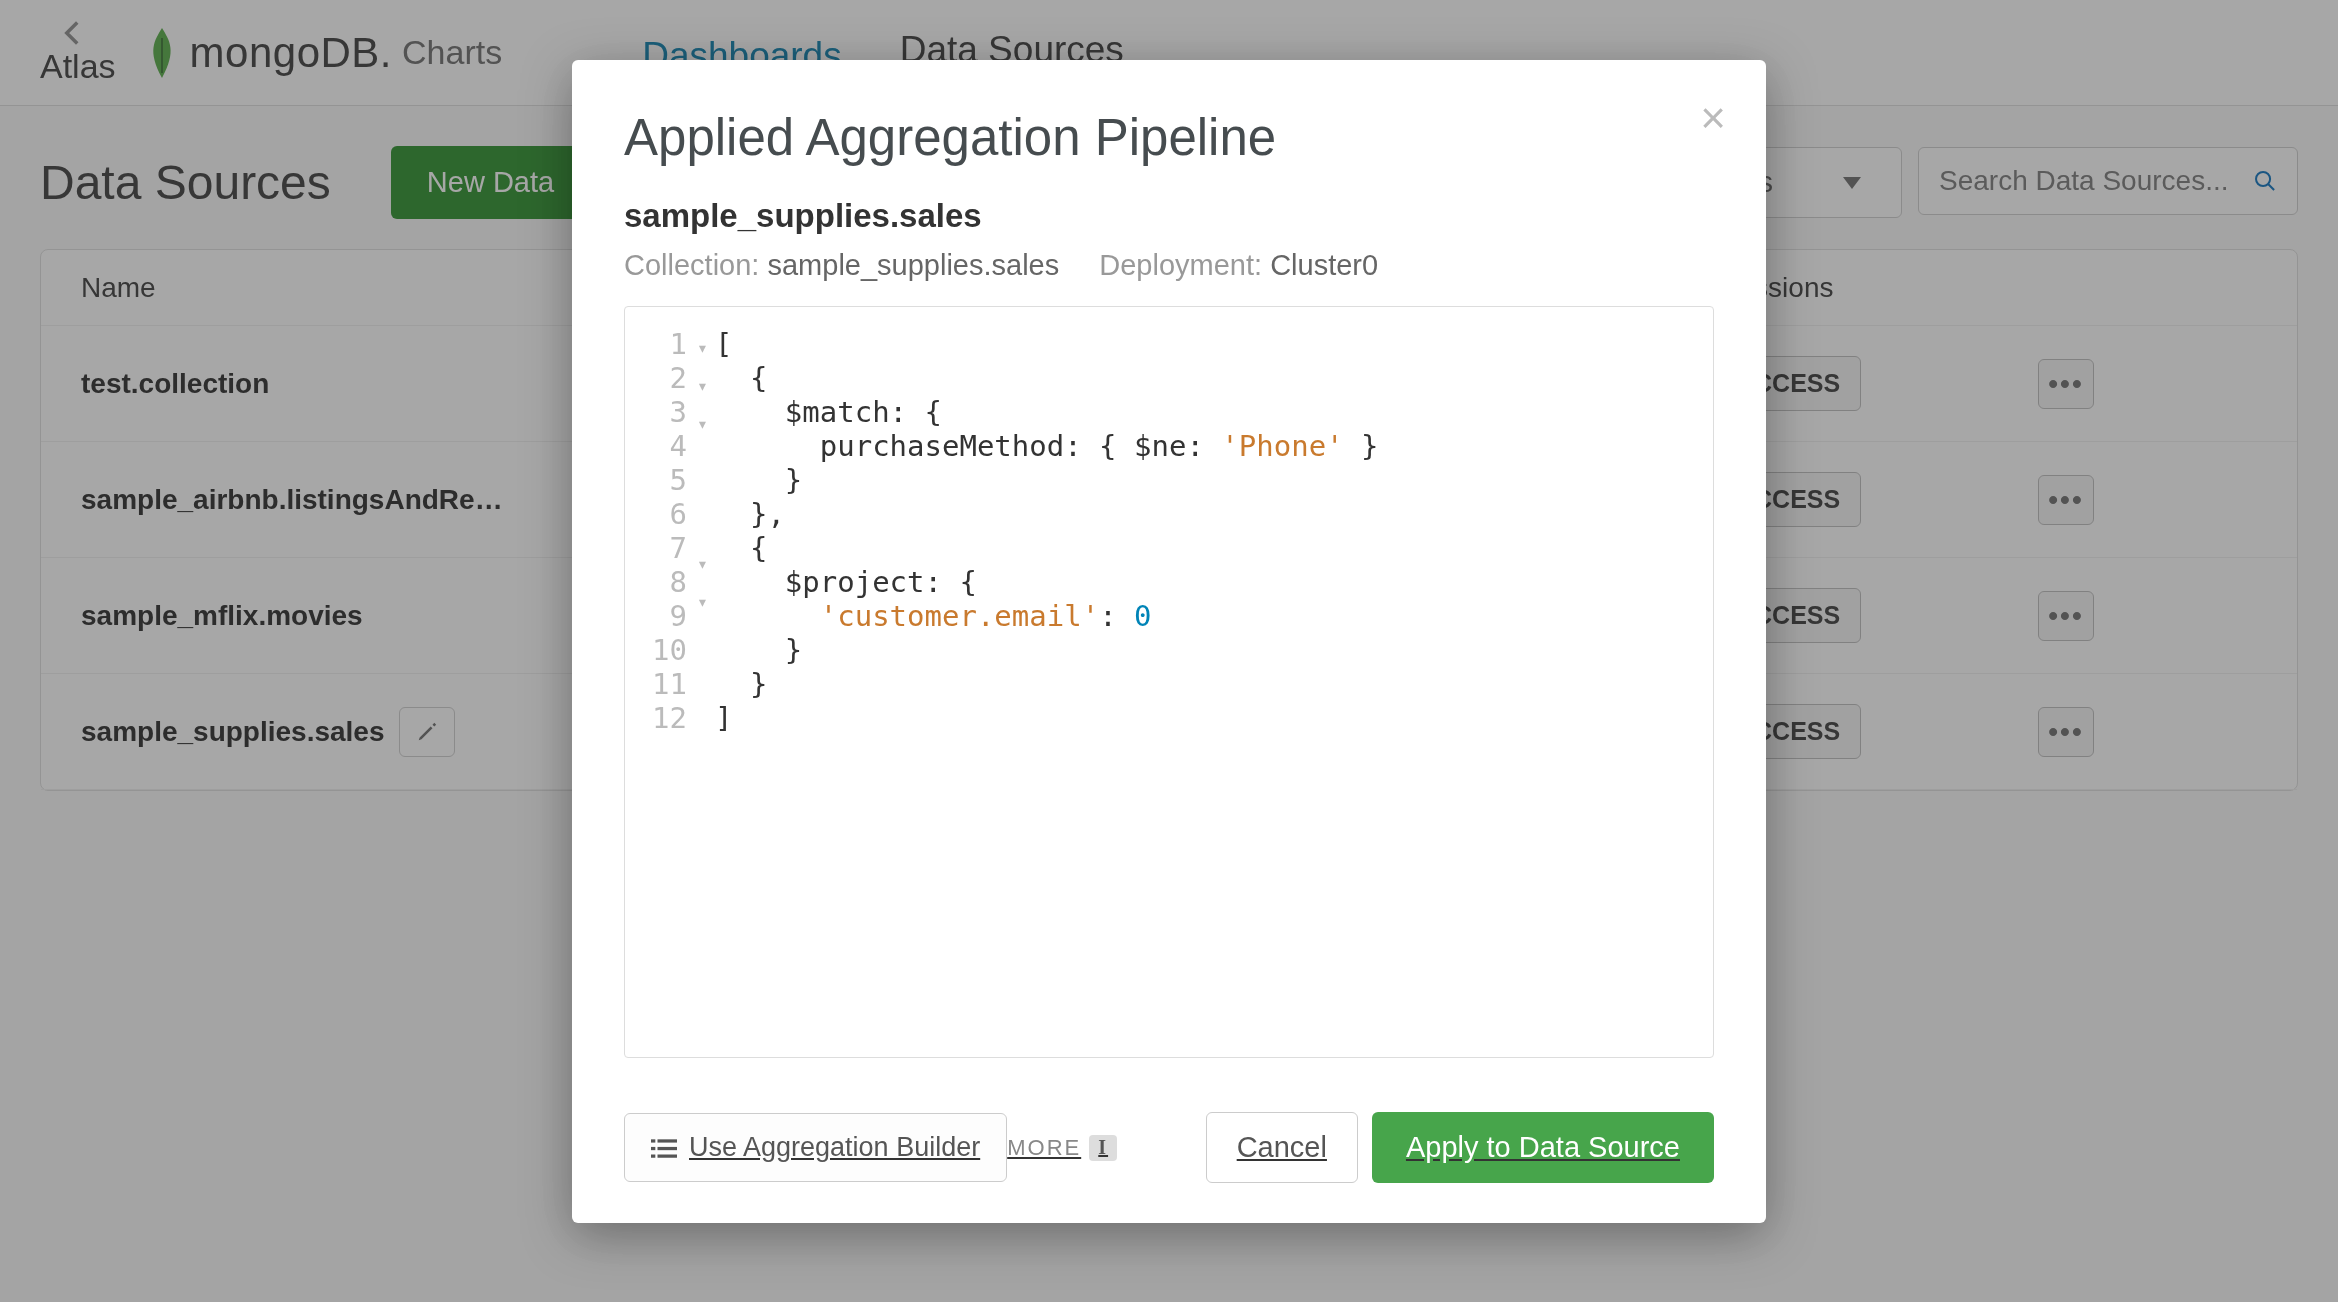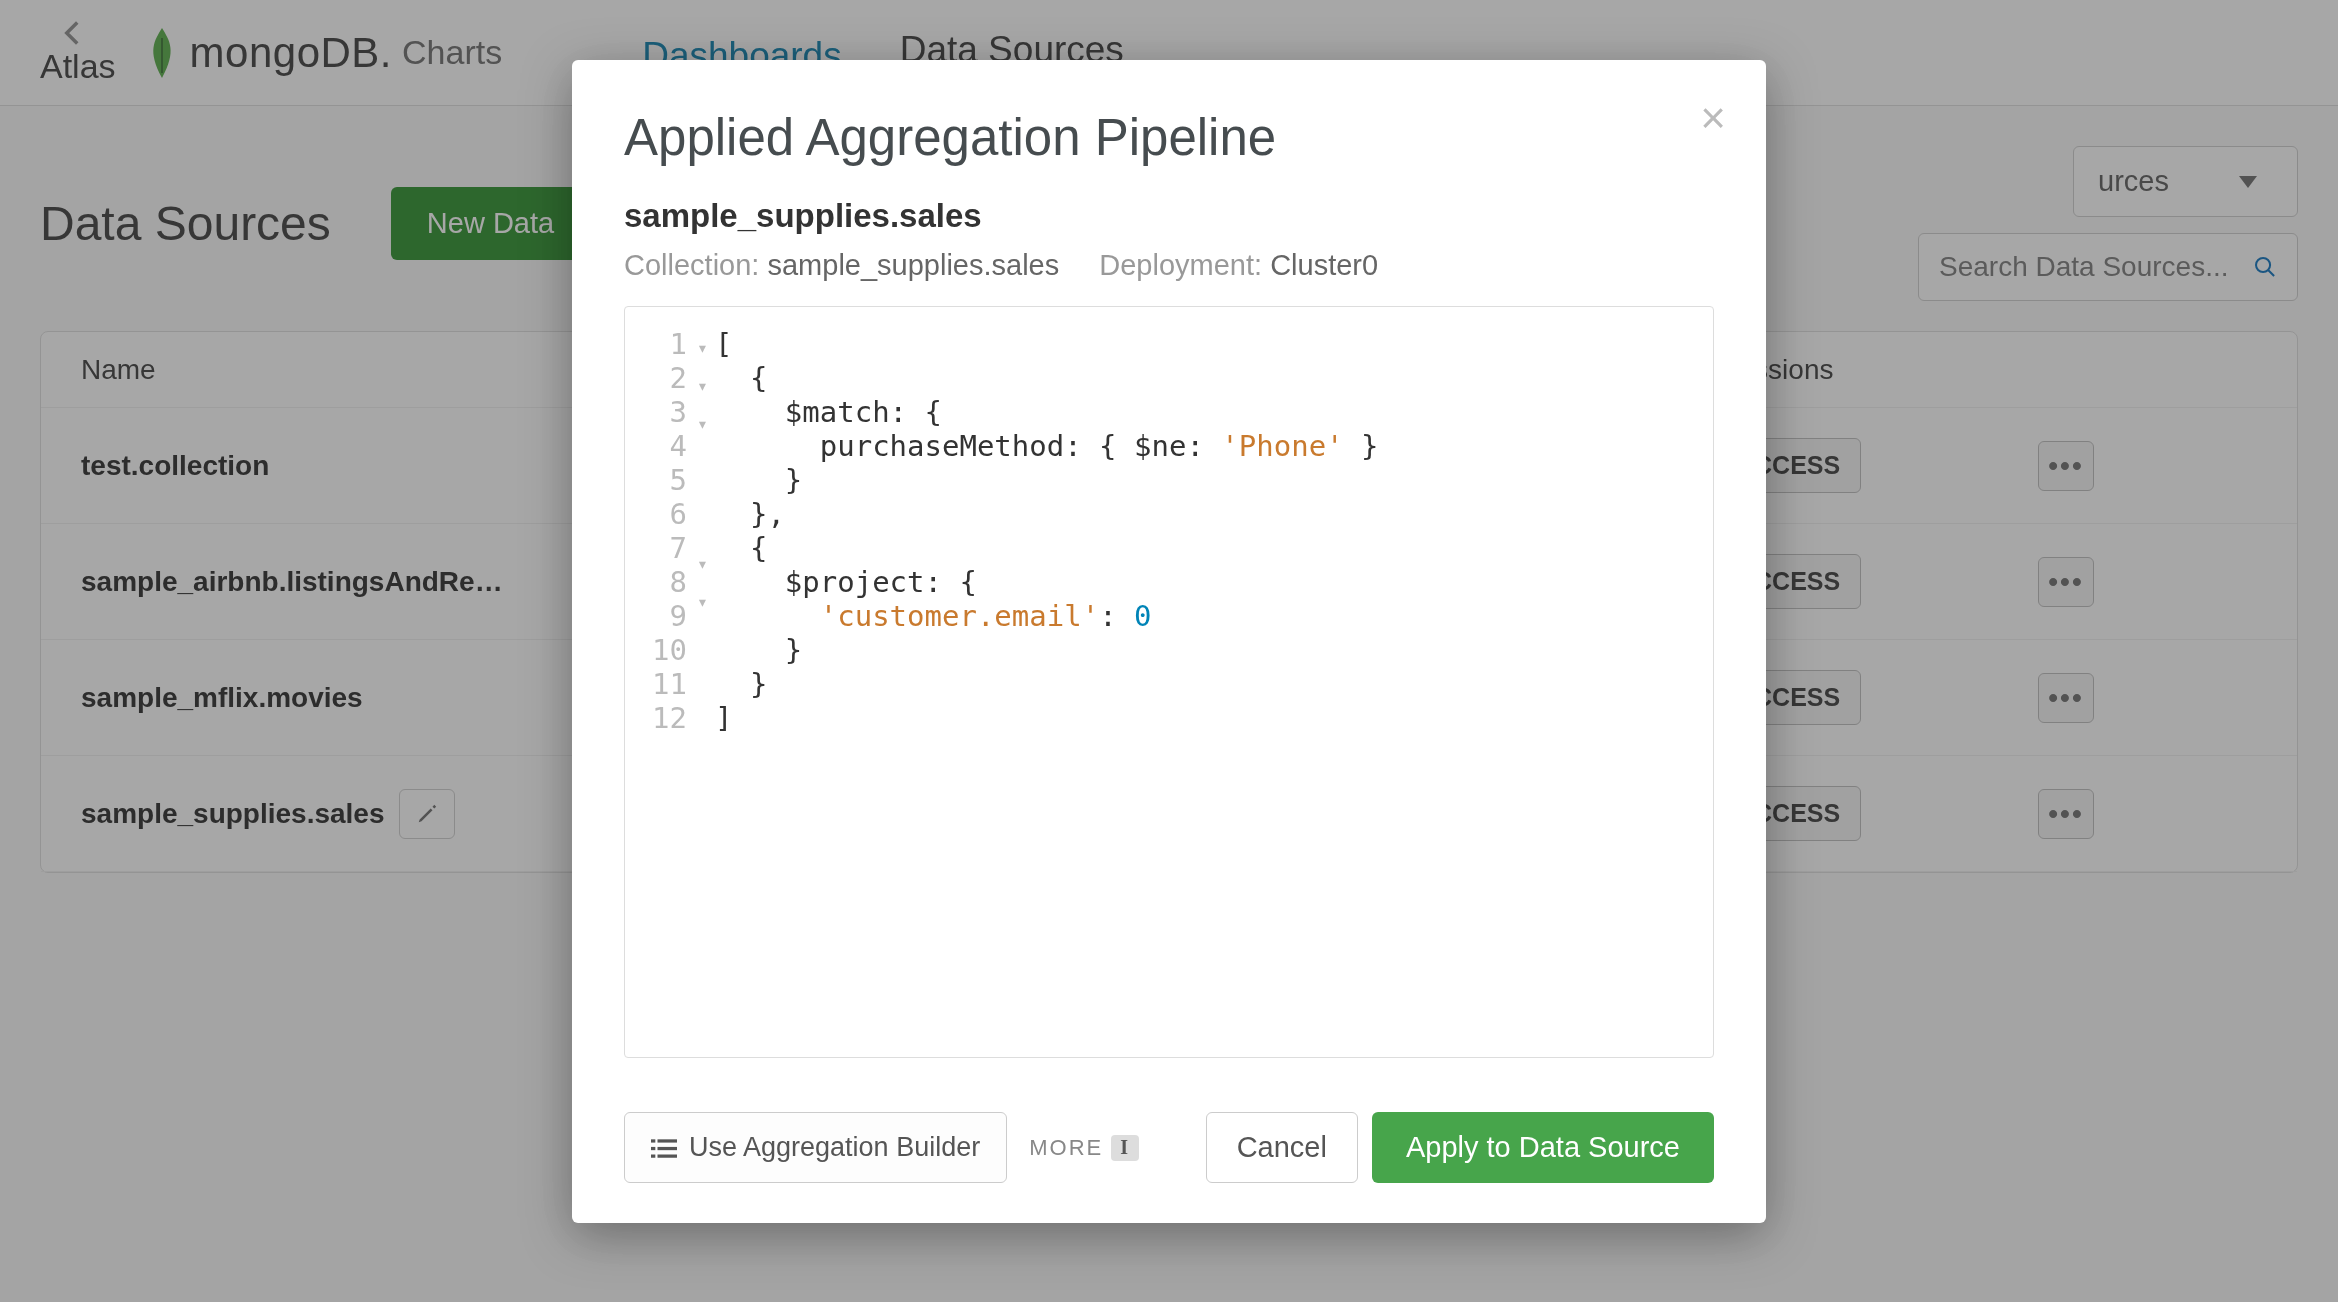--- a/index.html
+++ b/index.html
@@ -17,21 +17,21 @@
 .nav-right { margin-left: auto; display: flex; align-items: center; gap: 50px; }
 .doc-link { font-size: 29px; color: #006cbc; display: flex; align-items: center; gap: 8px; cursor: pointer; }
 .doc-link svg { width: 22px; height: 22px; }
 .admin-link { font-size: 29px; color: #333; display: flex; align-items: center; gap: 10px; cursor: pointer; }
 .admin-link svg { width: 24px; height: 24px; }
 .user-menu { font-size: 29px; color: #333; display: flex; align-items: center; gap: 24px; cursor: pointer; }
 .user-menu svg { width: 18px; height: 12px; fill: #666; }
 .page-header { display: flex; align-items: center; padding: 40px 40px 0; gap: 60px; }
 .page-title { font-size: 48px; font-weight: 500; color: #333; }
 .new-btn { background: #228b22; color: #fff; border: none; border-radius: 6px; padding: 20px 36px; font-size: 29px; cursor: pointer; }
-.page-right { margin-left: auto; display: flex; gap: 16px; align-items: flex-end; flex-direction: column; }
+.page-right { margin-left: auto; display: flex; gap: 16px; align-items: flex-start; }
 .filter-select { border: 1px solid #ccc; border-radius: 6px; padding: 18px 40px 18px 24px; font-size: 29px; color: #555; background: #fff; display:flex; align-items:center; gap: 70px; cursor:pointer; }
 .search-box { border: 1px solid #ccc; border-radius: 6px; padding: 0 20px; display: flex; align-items: center; width: 380px; height: 68px; background:#fff; }
 .search-box input { border: none; background: transparent; font-size: 28px; width: 100%; color: #888; outline: none; }
 .search-box svg { width: 26px; height: 26px; stroke: #006cbc; fill:none; }
 .table { margin: 30px 40px; border: 1px solid #ddd; border-radius: 8px; background: #fff; }
 .thead, .trow { display: flex; align-items: center; border-bottom: 1px solid #eee; padding: 0 40px; height: 116px; }
 .thead { height: 76px; }
 .thead > div, .trow > div { font-size: 28px; }
 .col-name { width: 1200px; font-weight: 500; }
 .col-modified { width: 400px; color: #333; display:flex; align-items:center; gap:8px; }
@@ -52,21 +52,21 @@
 .modal-sub { font-size: 33px; font-weight: 600; color:#333; margin-bottom: 14px; }
 .modal-meta { font-size: 29px; color:#999; display:flex; gap: 40px; margin-bottom: 24px; }
 .modal-meta span.val { color:#666; font-weight:400; }
 .code-area { border: 1px solid #ddd; border-radius: 4px; width: 100%; height: 752px; background:#fff; display:flex; font-family: ui-monospace, Menlo, Consolas, monospace; font-size: 29px; line-height: 34px; padding-top: 20px; overflow:hidden; }
 .gutter { width: 72px; text-align: right; color:#bbb; padding-right: 10px; user-select:none; }
 .fold-col { width: 18px; color:#bbb; padding-right:4px; }
 .fold-col .tri::before { content: "▾"; font-size: 18px; }
 .code { flex:1; white-space: pre; color:#333; }
 .code .str { color:#c97a2e; }
 .code .num { color:#0084b7; }
-.modal-footer { display:flex; gap: 22px; margin-top: 54px; }
+.modal-footer { display:flex; align-items:center; margin-top: 54px; text-decoration: underline; }
 .builder-btn { border: 1px solid #ccc; border-radius: 6px; padding: 18px 26px; font-size: 27px; color:#555; background:#fdfdfd; display:flex; align-items:center; gap:12px; cursor:pointer; }
 .builder-btn svg { width: 26px; height: 24px; fill:#555; }
 .more-label { font-size: 22px; letter-spacing: 2px; color:#888; text-transform: uppercase; display:flex; align-items:center; gap:8px; }
 .more-label .info { background:#ddd; border-radius:4px; width:28px; height:26px; display:flex; align-items:center; justify-content:center; font-family:serif; font-weight:bold; font-size:20px; color:#555; }
 .footer-right { margin-left:auto; display:flex; gap:14px; }
 .cancel-btn { border: 1px solid #ccc; border-radius: 6px; padding: 18px 30px; font-size: 29px; background:#fff; color:#555; cursor:pointer; }
 .apply-btn { border: none; border-radius: 6px; padding: 18px 34px; font-size: 29px; background:#47a54b; color:#fff; cursor:pointer; }
 .sort-arrow { color:#006cbc; font-size:22px; }
 </style>
 </head>

